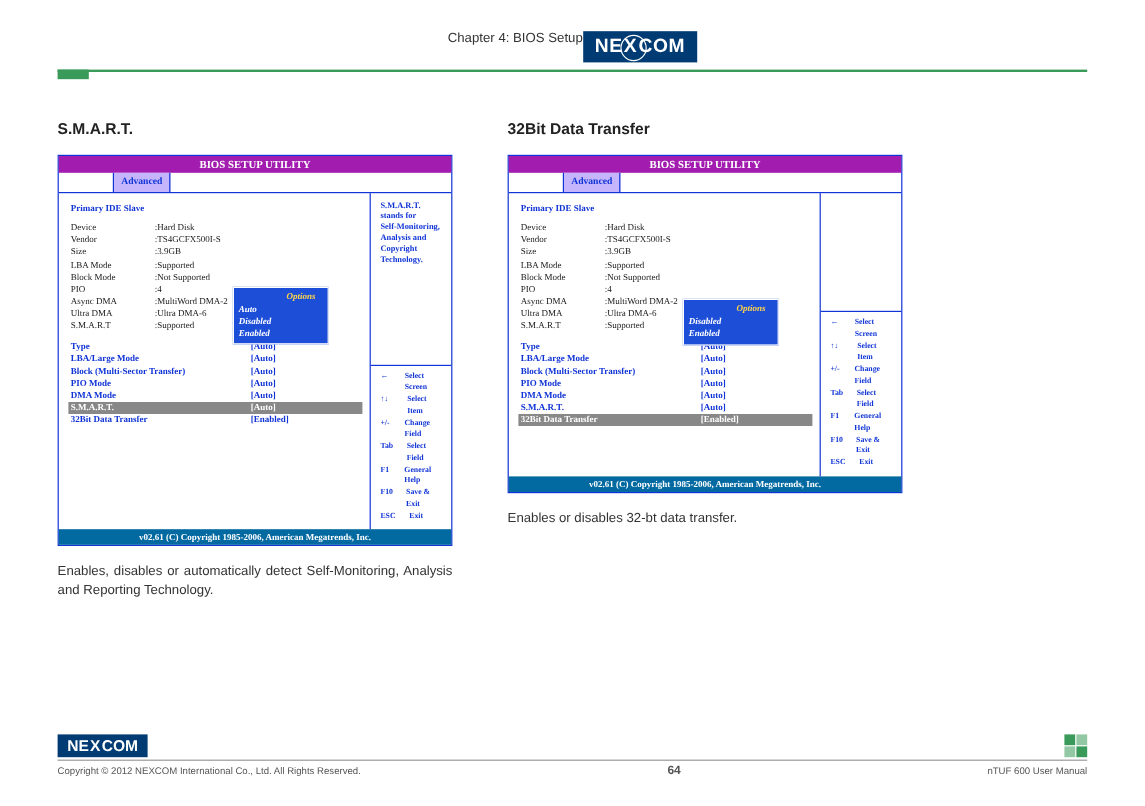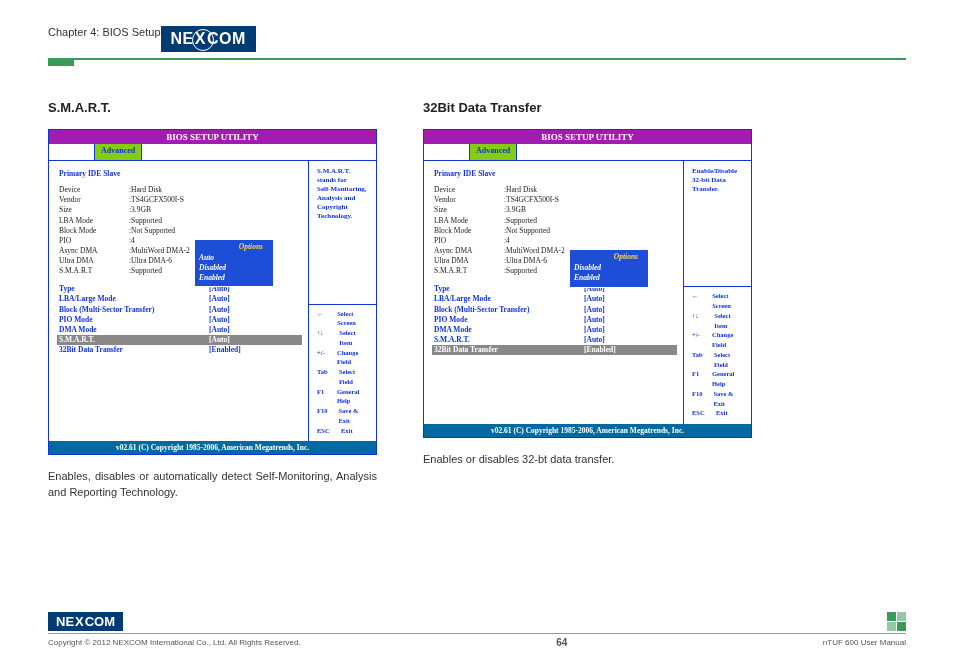--- a/index.html
+++ b/index.html
@@ -1,36 +1,36 @@
 <!DOCTYPE html>
 <html><head>
 <meta charset="utf-8">
 <style>
   * { box-sizing: border-box; margin: 0; padding: 0; }
   body { width: 954px; height: 672px; background: #fff; font-family: Arial, Helvetica, sans-serif; position: relative; color: #222; }
   .page { padding: 26px 48px 0 48px; }
-  .hdr { display: flex; justify-content: flex-start; align-items: flex-start; }
+  .hdr { display: flex; justify-content: center; align-items: flex-start; }
   .hdr-left { font-size: 11px; color: #333; }
   .logo { background: #003b73; color: #fff; font-weight: bold; font-size: 16px; padding: 4px 10px; letter-spacing: 0.5px; display: flex; align-items: center; gap:1px;}
   .logo .x { color:#fff; position:relative; }
   .logo .xwrap { position:relative; display:inline-block; }
   .logo .xwrap::before { content:""; position:absolute; width:20px; height:20px; border:1.5px solid #fff; border-radius:50%; left:-3px; top:-1px; }
   .rule-wrap { margin-top: 6px; }
   .rule { height: 2px; background: #3a9a5a; }
   .tick-row { display:flex; margin-top: -2px;}
   .tick { width:26px; height:8px; background:#3a9a5a; margin-right:0; }
   .content { display:flex; gap: 46px; margin-top: 34px; }
   .col { width: 329px; }
   .sec-title { font-weight: bold; font-size: 13px; margin-bottom: 14px; }
   .bios { border:1.5px solid #1034d6; background:#fff; font-family: "Times New Roman", serif; }
   .bios-titlebar { background:#a21caf; color:#fff; text-align:center; font-size:9px; font-weight:bold; padding:2px 12px; }
   .bios-tabrow { display:flex; border-bottom:1.5px solid #1034d6; }
   .bios-tabcell { border-right:1.5px solid #1034d6; height:16px; }
   .tab-left { width:46px; }
-  .tab-adv { background:#84cc16; color:#1034d6; font-size:8px; font-weight:bold; padding:2px 6px; border-right:1.5px solid #1034d6;}
+  .tab-adv { background:#c4b5fd; color:#1034d6; font-size:8px; font-weight:bold; padding:2px 6px; border-right:1.5px solid #1034d6;}
   .bios-body { display:flex; }
   .bios-main { flex: 0 0 260px; border-right:1.5px solid #1034d6; padding:8px 8px 6px 10px; font-size:7.5px; line-height:1.35; position:relative;}
   .bios-side { flex:1; padding:6px 8px; font-size:7px; position:relative;}
   .hlp { color:#1034d6; font-weight:bold; line-height:1.3; }
   .sect-hd { color:#1034d6; font-weight:bold; margin-bottom:6px;}
   .kv { display:flex; }
   .kv .k { width:70px; }
   .opts { color:#1034d6; font-weight:bold; margin-top:8px;}
   .opt-line { display:flex;}
   .opt-line .k { width:150px;}
@@ -290,25 +290,20 @@
               </div>
             <div class="popup" style="top:88px;">
               <div class="popup-title-row">Options</div>
               <div id="right-popup-items">
                   <div class="popup-opt">Disabled</div>
                   <div class="popup-opt">Enabled</div>
                 </div>
             </div>
           </div>
           <div class="bios-side">
-            <div class="hlp" id="right-help">
-                <div>Enable/Disable</div>
-                <div>32-bit Data</div>
-                <div>Transfer.</div>
-              </div>
             <div style="height:92px;"></div>
             <div class="side-sep"></div>
             <div class="nav-help" id="right-nav">
                 <div class="row">
                   <span class="keycol">←</span>
                   <span>Select Screen</span>
                 </div>
                 <div class="row">
                   <span class="keycol">↑↓</span>
                   <span>Select Item</span>

